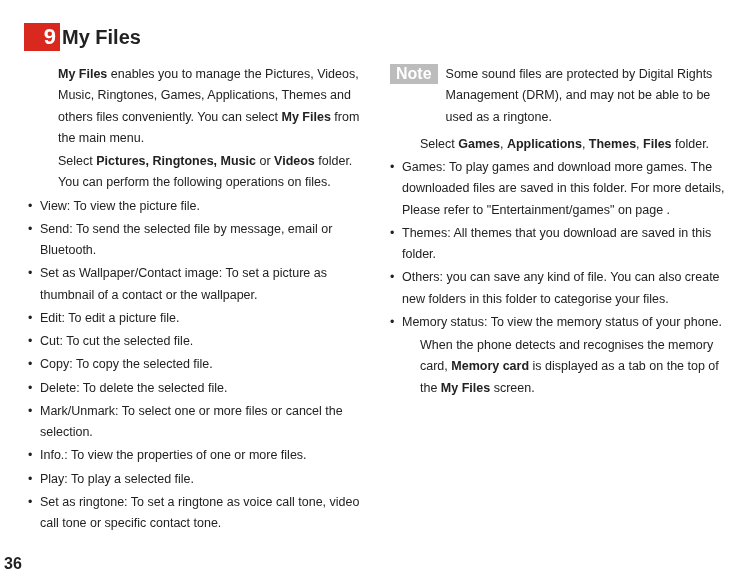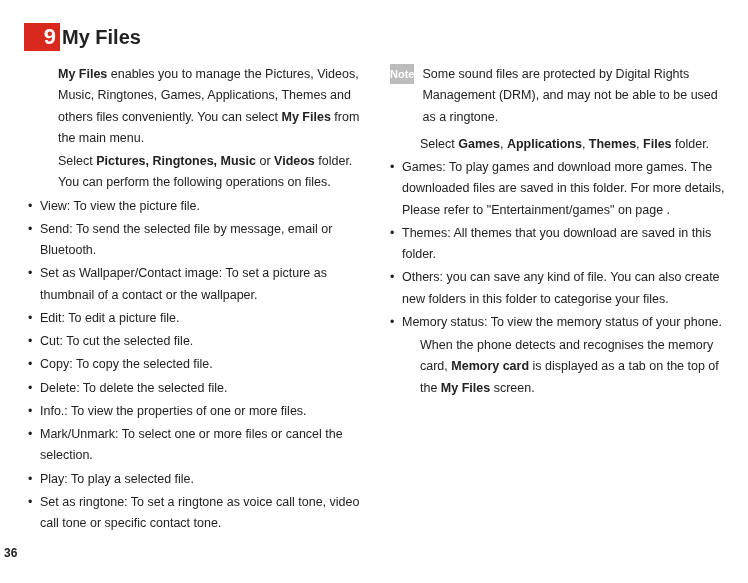--- a/index.html
+++ b/index.html
@@ -62,37 +62,37 @@
     top: 0;
   }
   .note-box {
     display: flex;
     margin: 6px 0;
   }
   .note-label {
     background: #bcbcbc;
     color: #fff;
     font-weight: bold;
-    font-size: 11px;
-    padding: 2px 0;
+    font-size: 16px;
+    padding: 2px 6px;
     height: 20px;
     flex: 0 0 auto;
     display: flex;
     align-items: center;
   }
   .note-text {
     flex: 1;
     padding-left: 8px;
   }
   .pagenum {
     position: absolute;
     left: 4px;
-    bottom: 20px;
+    bottom: 6px;
     font-weight: bold;
-    font-size: 12px;
+    font-size: 16px;
   }
 </style>
 </head>
 <body>
 
 <div class="header">
   <div class="header-badge">9</div>
   <div class="header-title">My Files</div>
 </div>
 
@@ -107,22 +107,22 @@
   </p>
 
   <ul class="plain">
     <li>View: To view the picture file.</li>
     <li>Send: To send the selected file by message, email or Bluetooth.</li>
     <li>Set as Wallpaper/Contact image: To set a picture as thumbnail of a contact or the wallpaper.</li>
     <li>Edit: To edit a picture file.</li>
     <li>Cut: To cut the selected file.</li>
     <li>Copy: To copy the selected file.</li>
     <li>Delete: To delete the selected file.</li>
+    <li>Mark/Unmark: To select one or more files or cancel the selection.</li>
     <li>Info.: To view the properties of one or more files.</li>
-    <li>Mark/Unmark: To select one or more files or cancel the selection.</li>
     <li>Play: To play a selected file.</li>
     <li>Set as ringtone: To set a ringtone as voice call tone, video call tone or specific contact tone.</li>
   </ul>
 
   <div class="note-box">
     <div class="note-label">Note</div>
     <div class="note-text">Some sound files are protected by Digital Rights Management (DRM), and may not be able to be used as a ringtone.</div>
   </div>
 
   <p class="para">

